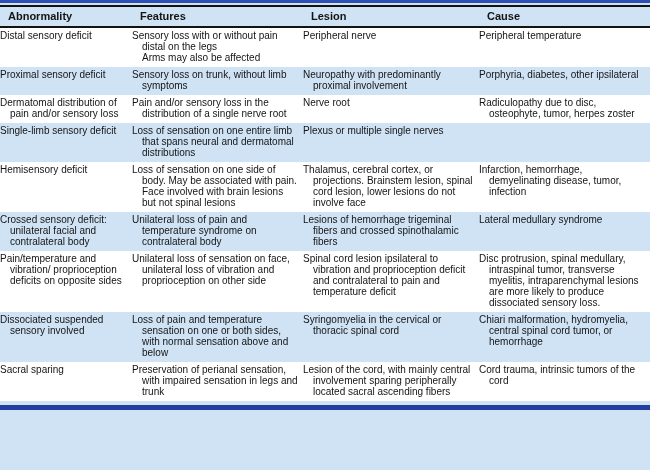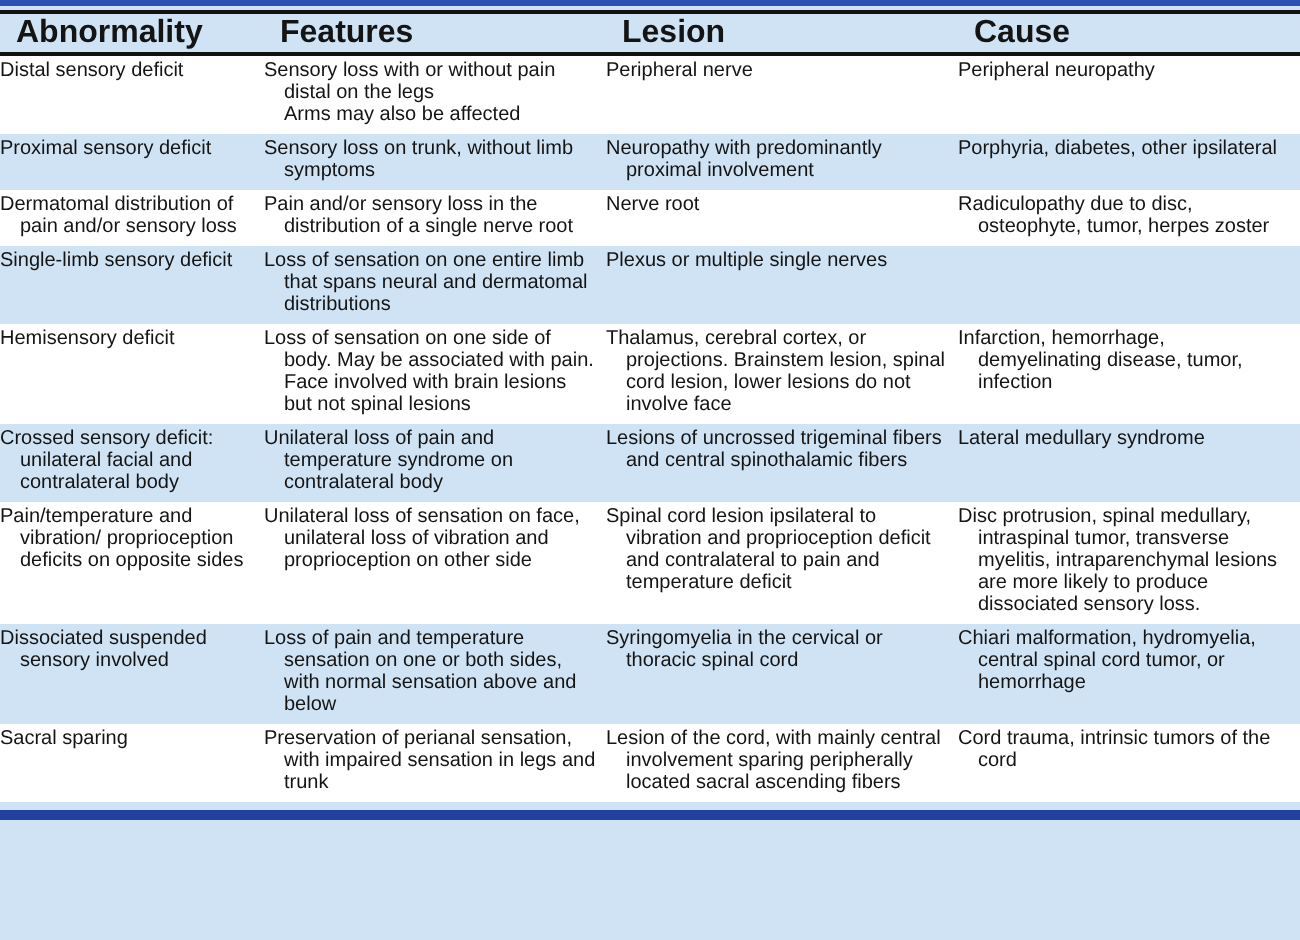--- a/index.html
+++ b/index.html
@@ -34,21 +34,21 @@
     grid-template-columns: 128px 167px 172px 1fr;
     column-gap: 4px;
     padding: 2px 5px 4px 0;
     box-sizing: border-box;
   }
   .header-row {
     background: var(--lightblue, #cfe3f5);
     padding: 3px 5px 3px 8px;
   }
   .header-cell {
-    font-size: 16px;
+    font-size: 11px;
     font-weight: bold;
     line-height: 13px;
   }
   .body-rows .grid-row:nth-child(odd) {
     background: #ffffff;
   }
   .body-rows .grid-row:nth-child(even) {
     background: var(--lightblue, #cfe3f5);
   }
   .cell {
@@ -82,21 +82,21 @@
   </div>
 
   <div class="black-rule-thin"></div>
 
   <div class="body-rows">
   <div class="grid-row">
     <div class="cell">Distal sensory deficit</div>
     <div class="cell">Sensory loss with or without pain distal on the legs
 Arms may also be affected</div>
     <div class="cell">Peripheral nerve</div>
-    <div class="cell">Peripheral neuropathy</div>
+    <div class="cell">Peripheral temperature</div>
   </div>
 
   <div class="grid-row">
     <div class="cell">Proximal sensory deficit</div>
     <div class="cell">Sensory loss on trunk, without limb symptoms</div>
     <div class="cell">Neuropathy with predominantly proximal involvement</div>
     <div class="cell">Porphyria, diabetes, other ipsilateral</div>
   </div>
 
   <div class="grid-row">
@@ -115,21 +115,21 @@
   <div class="grid-row">
     <div class="cell">Hemisensory deficit</div>
     <div class="cell">Loss of sensation on one side of body. May be associated with pain. Face involved with brain lesions but not spinal lesions</div>
     <div class="cell">Thalamus, cerebral cortex, or projections. Brainstem lesion, spinal cord lesion, lower lesions do not involve face</div>
     <div class="cell">Infarction, hemorrhage, demyelinating disease, tumor, infection</div>
   </div>
 
   <div class="grid-row">
     <div class="cell">Crossed sensory deficit: unilateral facial and contralateral body</div>
     <div class="cell">Unilateral loss of pain and temperature syndrome on contralateral body</div>
-    <div class="cell">Lesions of uncrossed trigeminal fibers and central spinothalamic fibers</div>
+    <div class="cell">Lesions of hemorrhage trigeminal fibers and crossed spinothalamic fibers</div>
     <div class="cell">Lateral medullary syndrome</div>
   </div>
 
   <div class="grid-row">
     <div class="cell">Pain/temperature and vibration/ proprioception deficits on opposite sides</div>
     <div class="cell">Unilateral loss of sensation on face, unilateral loss of vibration and proprioception on other side</div>
     <div class="cell">Spinal cord lesion ipsilateral to vibration and proprioception deficit and contralateral to pain and temperature deficit</div>
     <div class="cell">Disc protrusion, spinal medullary, intraspinal tumor, transverse myelitis, intraparenchymal lesions are more likely to produce dissociated sensory loss.</div>
   </div>
 

